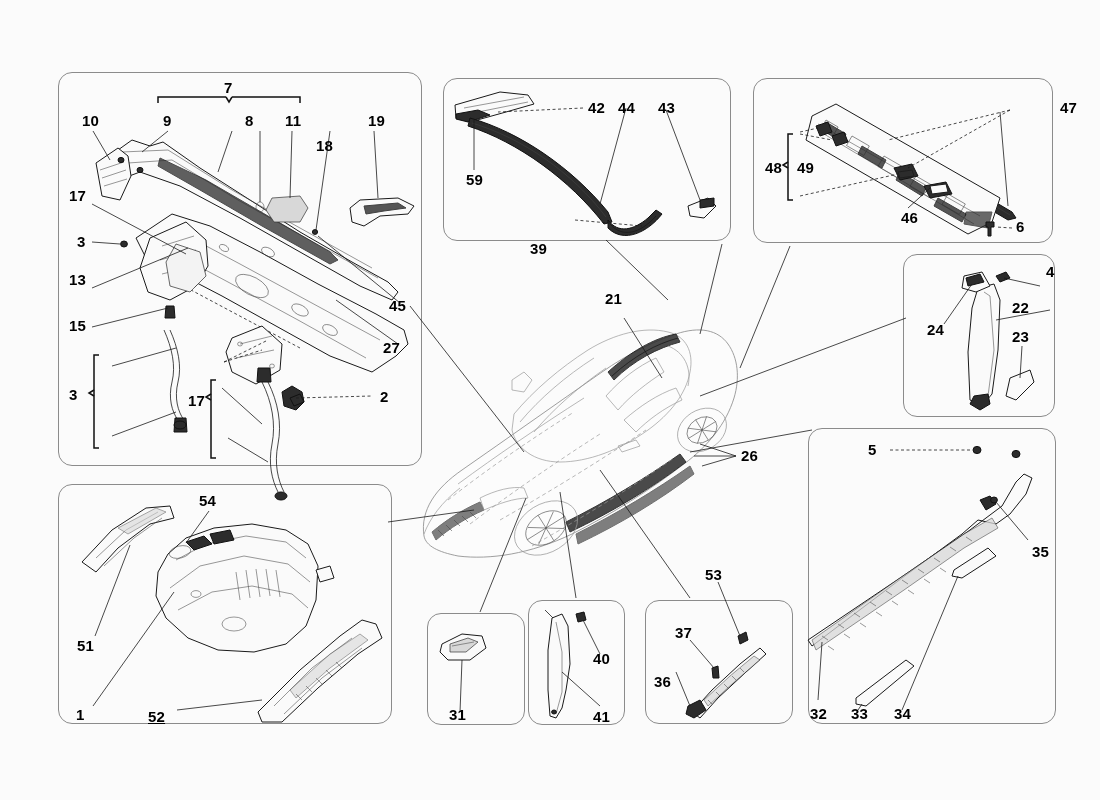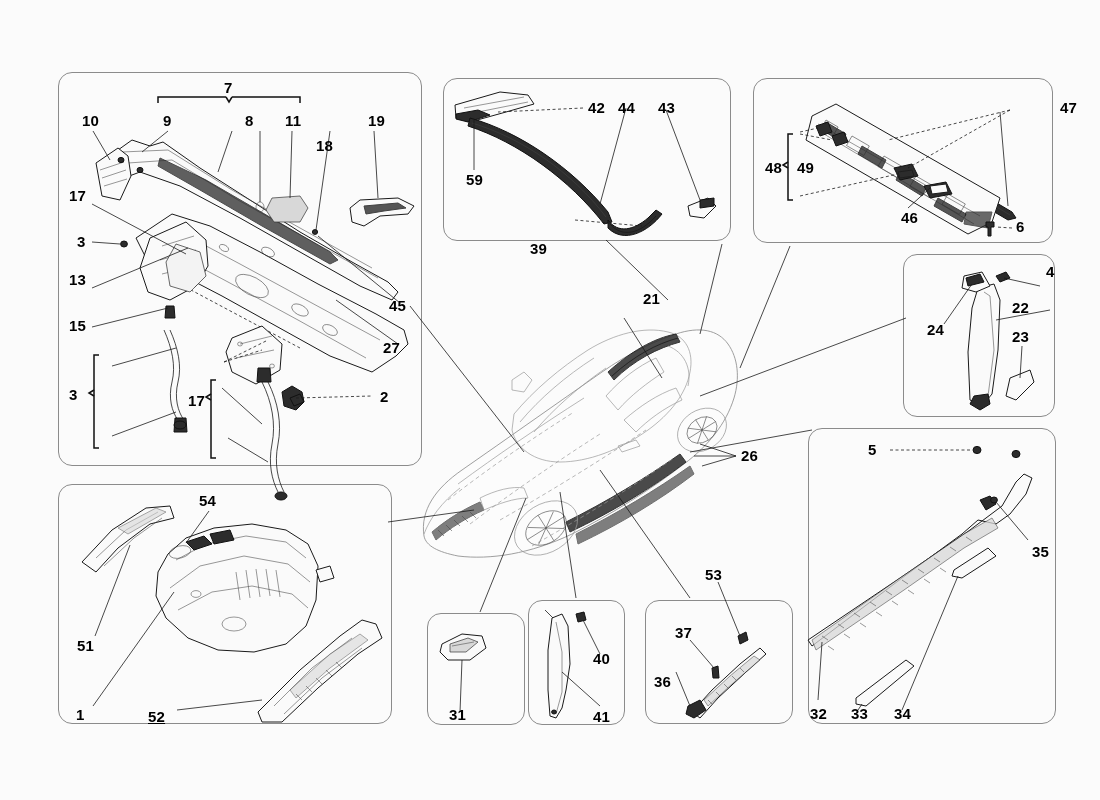--- a/index.html
+++ b/index.html
@@ -521,16 +521,16 @@
   <div class="lbl" style="left:705px; top:567px;">53</div>
   <div class="lbl" style="left:675px; top:625px;">37</div>
   <div class="lbl" style="left:654px; top:674px;">36</div>
 
   <div class="lbl" style="left:868px; top:442px;">5</div>
   <div class="lbl" style="left:1032px; top:544px;">35</div>
   <div class="lbl" style="left:810px; top:706px;">32</div>
   <div class="lbl" style="left:851px; top:706px;">33</div>
   <div class="lbl" style="left:894px; top:706px;text-align:center;">34</div>
 
-  <div class="lbl" style="left:605px; top:291px;margin-left:38px;">21</div>
+  <div class="lbl" style="left:605px; top:291px;">21</div>
   <div class="lbl" style="left:741px; top:448px;">26</div>
 
 </div>
 
 </body></html>

